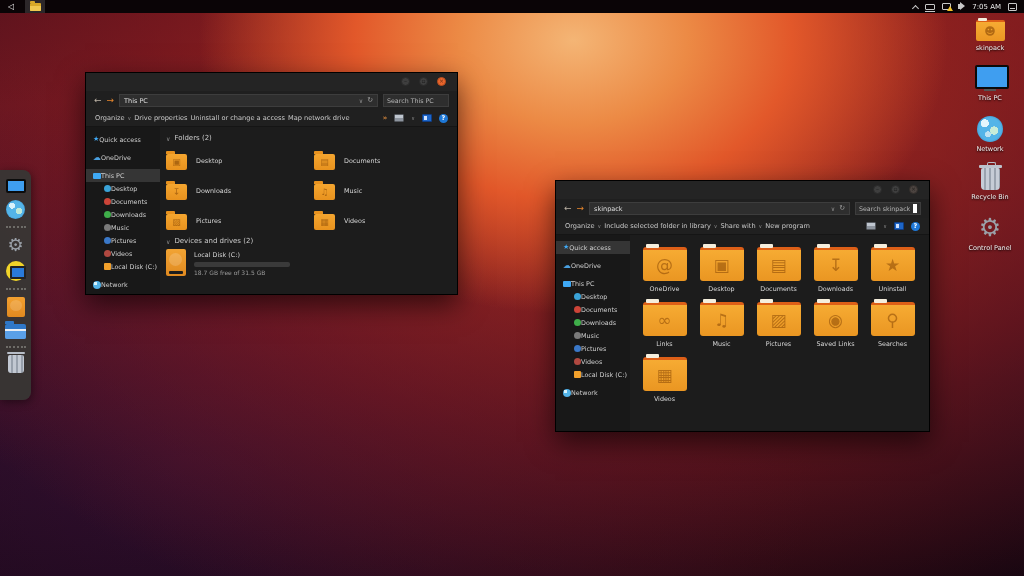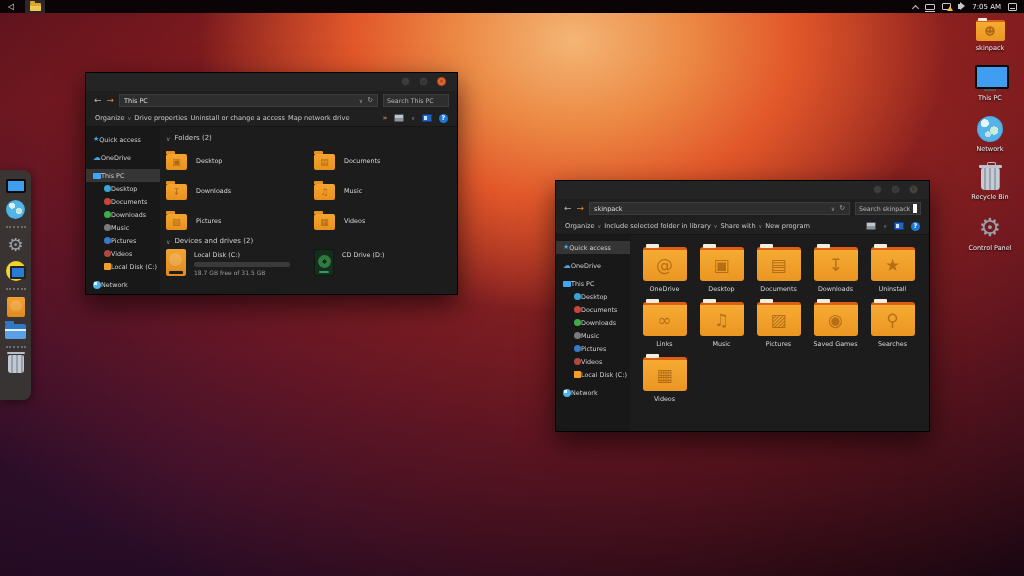--- a/index.html
+++ b/index.html
@@ -401,28 +401,20 @@
             <div class="ditem">
               <span class="disk-ic"></span>
 
               <span class="dinfo">
                 <span class="dname">Local Disk (C:)</span>
                 <span class="dbar"><span class="dfill" style="width: 41%;"></span></span>
                 <span class="ddetail">18.7 GB free of 31.5 GB</span>
               </span>
             </div>
 
-            <div class="ditem">
-
-              <span class="cd-ic"></span>
-              <span class="dinfo">
-                <span class="dname">CD Drive (D:)</span>
-
-              </span>
-            </div>
           </div>
       </div>
     </div>
   </div>
 
   <div class="window" id="w2">
     <div class="titlebar">
       <div class="capbtns">
         <span class="capbtn minb"></span>
         <span class="capbtn maxb"></span>
@@ -586,21 +578,21 @@
               <span class="folder-lg">
                 <span class="fglyph">▨</span>
               </span>
               <span class="glabel">Pictures</span>
             </div>
 
             <div class="gitem">
               <span class="folder-lg">
                 <span class="fglyph">◉</span>
               </span>
-              <span class="glabel">Saved Games</span>
+              <span class="glabel">Saved Links</span>
             </div>
 
             <div class="gitem">
               <span class="folder-lg">
                 <span class="fglyph">⚲</span>
               </span>
               <span class="glabel">Searches</span>
             </div>
 
             <div class="gitem">

